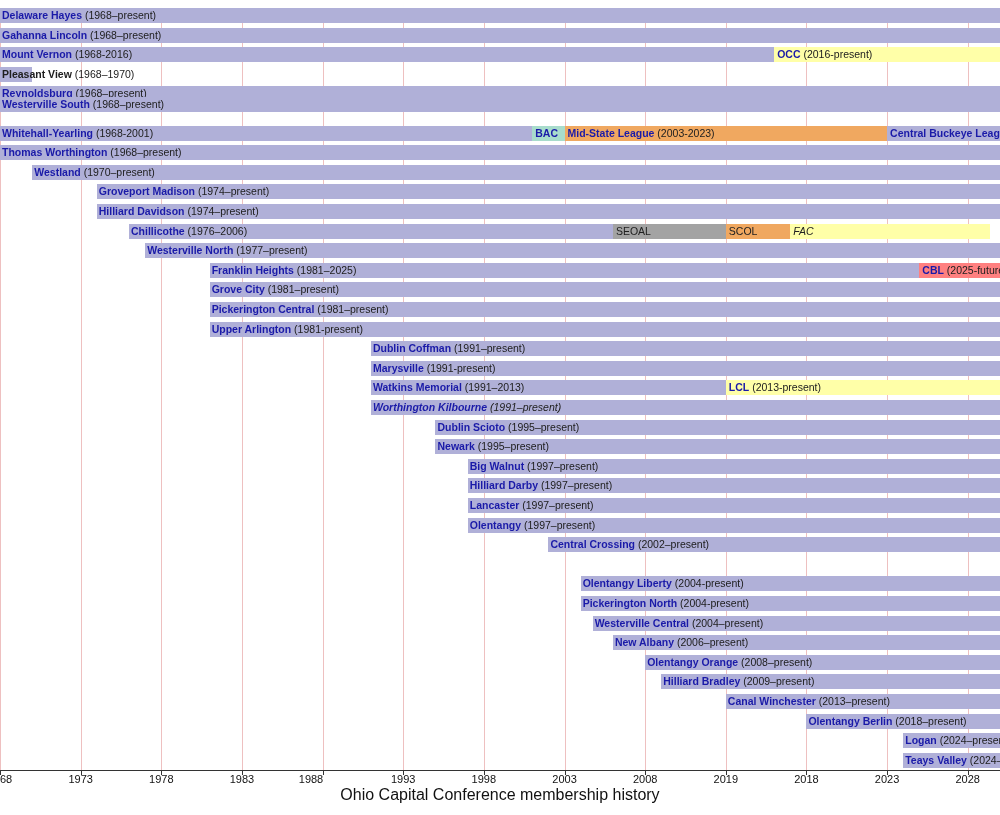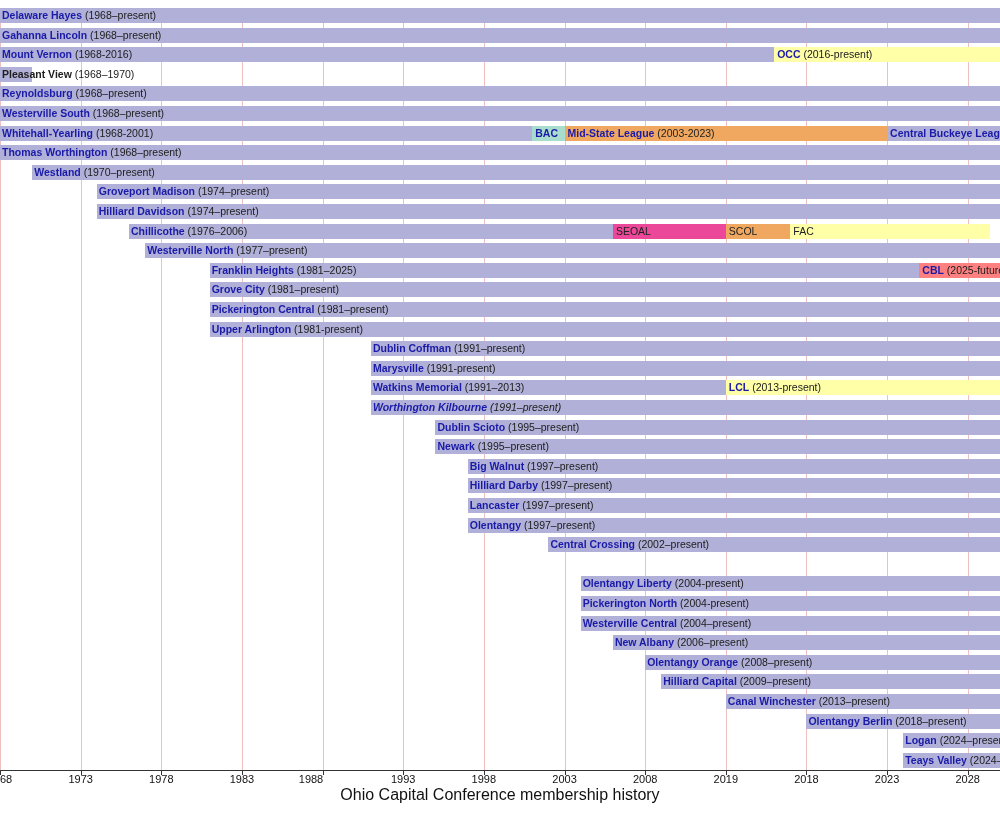--- a/index.html
+++ b/index.html
@@ -135,21 +135,21 @@
         <div class="conf" style="left: 774.194px; width: 225.806px; background: rgb(255, 255, 168);"><span class="inner"><b>OCC</b><span> (2016-present)</span></span></div>
       </div>
       <div class="row" style="top: 58.8px;">
         <div class="bar" style="left: 0px; width: 32.2581px; background: rgb(176, 176, 216);"></div>
         <div class="bar-label" style="left: 0px;"><b style="color: rgb(32, 32, 32);">Pleasant View</b><span class="yrs"> (1968–1970)</span></div>
       </div>
       <div class="row" style="top: 78.4px;">
         <div class="bar" style="left: 0px; width: 1000px; background: rgb(176, 176, 216);"></div>
         <div class="bar-label" style="left: 0px;"><b>Reynoldsburg</b><span class="yrs"> (1968–present)</span></div>
       </div>
-      <div class="row" style="top: 98px; text-align: center;">
+      <div class="row" style="top: 89px; text-align: center;">
         <div class="bar" style="left: 0px; width: 1000px; background: rgb(176, 176, 216);"></div>
         <div class="bar-label" style="left: 0px;"><b>Westerville South</b><span class="yrs"> (1968–present)</span></div>
       </div>
       <div class="row" style="top: 117.6px;">
         <div class="bar" style="left: 0px; width: 532.258px; background: rgb(176, 176, 216);"></div>
         <div class="bar-label" style="left: 0px;"><b>Whitehall-Yearling</b><span class="yrs"> (1968-2001)</span></div>
         <div class="conf" style="left: 532.258px; width: 32.2581px; background: rgb(168, 220, 204);"><span class="inner"><b>BAC</b></span></div>
         <div class="conf" style="left: 564.516px; width: 322.581px; background: rgb(240, 168, 96);"><span class="inner"><b>Mid-State League</b><span> (2003-2023)</span></span></div>
         <div class="conf" style="left: 887.097px; width: 112.903px; background: rgb(176, 176, 216);"><span class="inner"><b>Central Buckeye League</b></span></div>
       </div>
@@ -165,23 +165,23 @@
         <div class="bar" style="left: 96.7742px; width: 903.226px; background: rgb(176, 176, 216);"></div>
         <div class="bar-label" style="left: 96.7742px;"><b>Groveport Madison</b><span class="yrs"> (1974–present)</span></div>
       </div>
       <div class="row" style="top: 196px;">
         <div class="bar" style="left: 96.7742px; width: 903.226px; background: rgb(176, 176, 216);"></div>
         <div class="bar-label" style="left: 96.7742px;"><b>Hilliard Davidson</b><span class="yrs"> (1974–present)</span></div>
       </div>
       <div class="row" style="top: 215.6px;">
         <div class="bar" style="left: 129.032px; width: 483.871px; background: rgb(176, 176, 216);"></div>
         <div class="bar-label" style="left: 129.032px;"><b>Chillicothe</b><span class="yrs"> (1976–2006)</span></div>
-        <div class="conf" style="left: 612.903px; width: 122px; background: #ec4899;"><span class="inner"><span>SEOAL</span></span></div>
+        <div class="conf" style="left: 612.903px; width: 122px; background: #a3a3a3;"><span class="inner"><span>SEOAL</span></span></div>
         <div class="conf" style="left: 725.806px; width: 64.5161px; background: rgb(240, 168, 96);"><span class="inner"><span>SCOL</span></span></div>
-        <div class="conf" style="left: 790.323px; width: 200px; background: rgb(255, 255, 168);"><span class="inner"><span>FAC</span></span></div>
+        <div class="conf" style="left: 790.323px; width: 200px; background: rgb(255, 255, 168); font-style: italic;"><span class="inner"><span>FAC</span></span></div>
       </div>
       <div class="row" style="top: 235.2px;">
         <div class="bar" style="left: 145.161px; width: 854.839px; background: rgb(176, 176, 216);"></div>
         <div class="bar-label" style="left: 145.161px;"><b>Westerville North</b><span class="yrs"> (1977–present)</span></div>
       </div>
       <div class="row" style="top: 254.8px;">
         <div class="bar" style="left: 209.677px; width: 709.677px; background: rgb(176, 176, 216);"></div>
         <div class="bar-label" style="left: 209.677px;"><b>Franklin Heights</b><span class="yrs"> (1981–2025)</span></div>
         <div class="conf" style="left: 919.355px; width: 80.6452px; background: rgb(255, 128, 128);"><span class="inner"><b>CBL</b><span> (2025-future)</span></span></div>
       </div>
@@ -247,35 +247,35 @@
         <div class="bar-label" style="left: 580.645px;"><b>Dublin Jerome</b><span class="yrs"> (2004–present)</span></div>
       </div>
       <div class="row" style="top: 568.4px;">
         <div class="bar" style="left: 580.645px; width: 419.355px; background: rgb(176, 176, 216);"></div>
         <div class="bar-label" style="left: 580.645px;"><b>Olentangy Liberty</b><span class="yrs"> (2004-present)</span></div>
       </div>
       <div class="row" style="top: 588px;">
         <div class="bar" style="left: 580.645px; width: 419.355px; background: rgb(176, 176, 216);"></div>
         <div class="bar-label" style="left: 580.645px;"><b>Pickerington North</b><span class="yrs"> (2004-present)</span></div>
       </div>
-      <div class="row" style="top: 607.6px;">
+      <div class="row" style="top: 607.6px; margin-left: 12px;">
         <div class="bar" style="left: 580.645px; width: 419.355px; background: rgb(176, 176, 216);"></div>
         <div class="bar-label" style="left: 580.645px;"><b>Westerville Central</b><span class="yrs"> (2004–present)</span></div>
       </div>
       <div class="row" style="top: 627.2px;">
         <div class="bar" style="left: 612.903px; width: 387.097px; background: rgb(176, 176, 216);"></div>
         <div class="bar-label" style="left: 612.903px;"><b>New Albany</b><span class="yrs"> (2006–present)</span></div>
       </div>
       <div class="row" style="top: 646.8px;">
         <div class="bar" style="left: 645.161px; width: 354.839px; background: rgb(176, 176, 216);"></div>
         <div class="bar-label" style="left: 645.161px;"><b>Olentangy Orange</b><span class="yrs"> (2008–present)</span></div>
       </div>
       <div class="row" style="top: 666.4px;">
         <div class="bar" style="left: 661.29px; width: 338.71px; background: rgb(176, 176, 216);"></div>
-        <div class="bar-label" style="left: 661.29px;"><b>Hilliard Capital</b><span class="yrs"> (2009–present)</span></div>
+        <div class="bar-label" style="left: 661.29px;"><b>Hilliard Bradley</b><span class="yrs"> (2009–present)</span></div>
       </div>
       <div class="row" style="top: 686px;">
         <div class="bar" style="left: 725.806px; width: 274.194px; background: rgb(176, 176, 216);"></div>
         <div class="bar-label" style="left: 725.806px;"><b>Canal Winchester</b><span class="yrs"> (2013–present)</span></div>
       </div>
       <div class="row" style="top: 705.6px;">
         <div class="bar" style="left: 806.452px; width: 193.548px; background: rgb(176, 176, 216);"></div>
         <div class="bar-label" style="left: 806.452px;"><b>Olentangy Berlin</b><span class="yrs"> (2018–present)</span></div>
       </div>
       <div class="row" style="top: 725.2px;">

